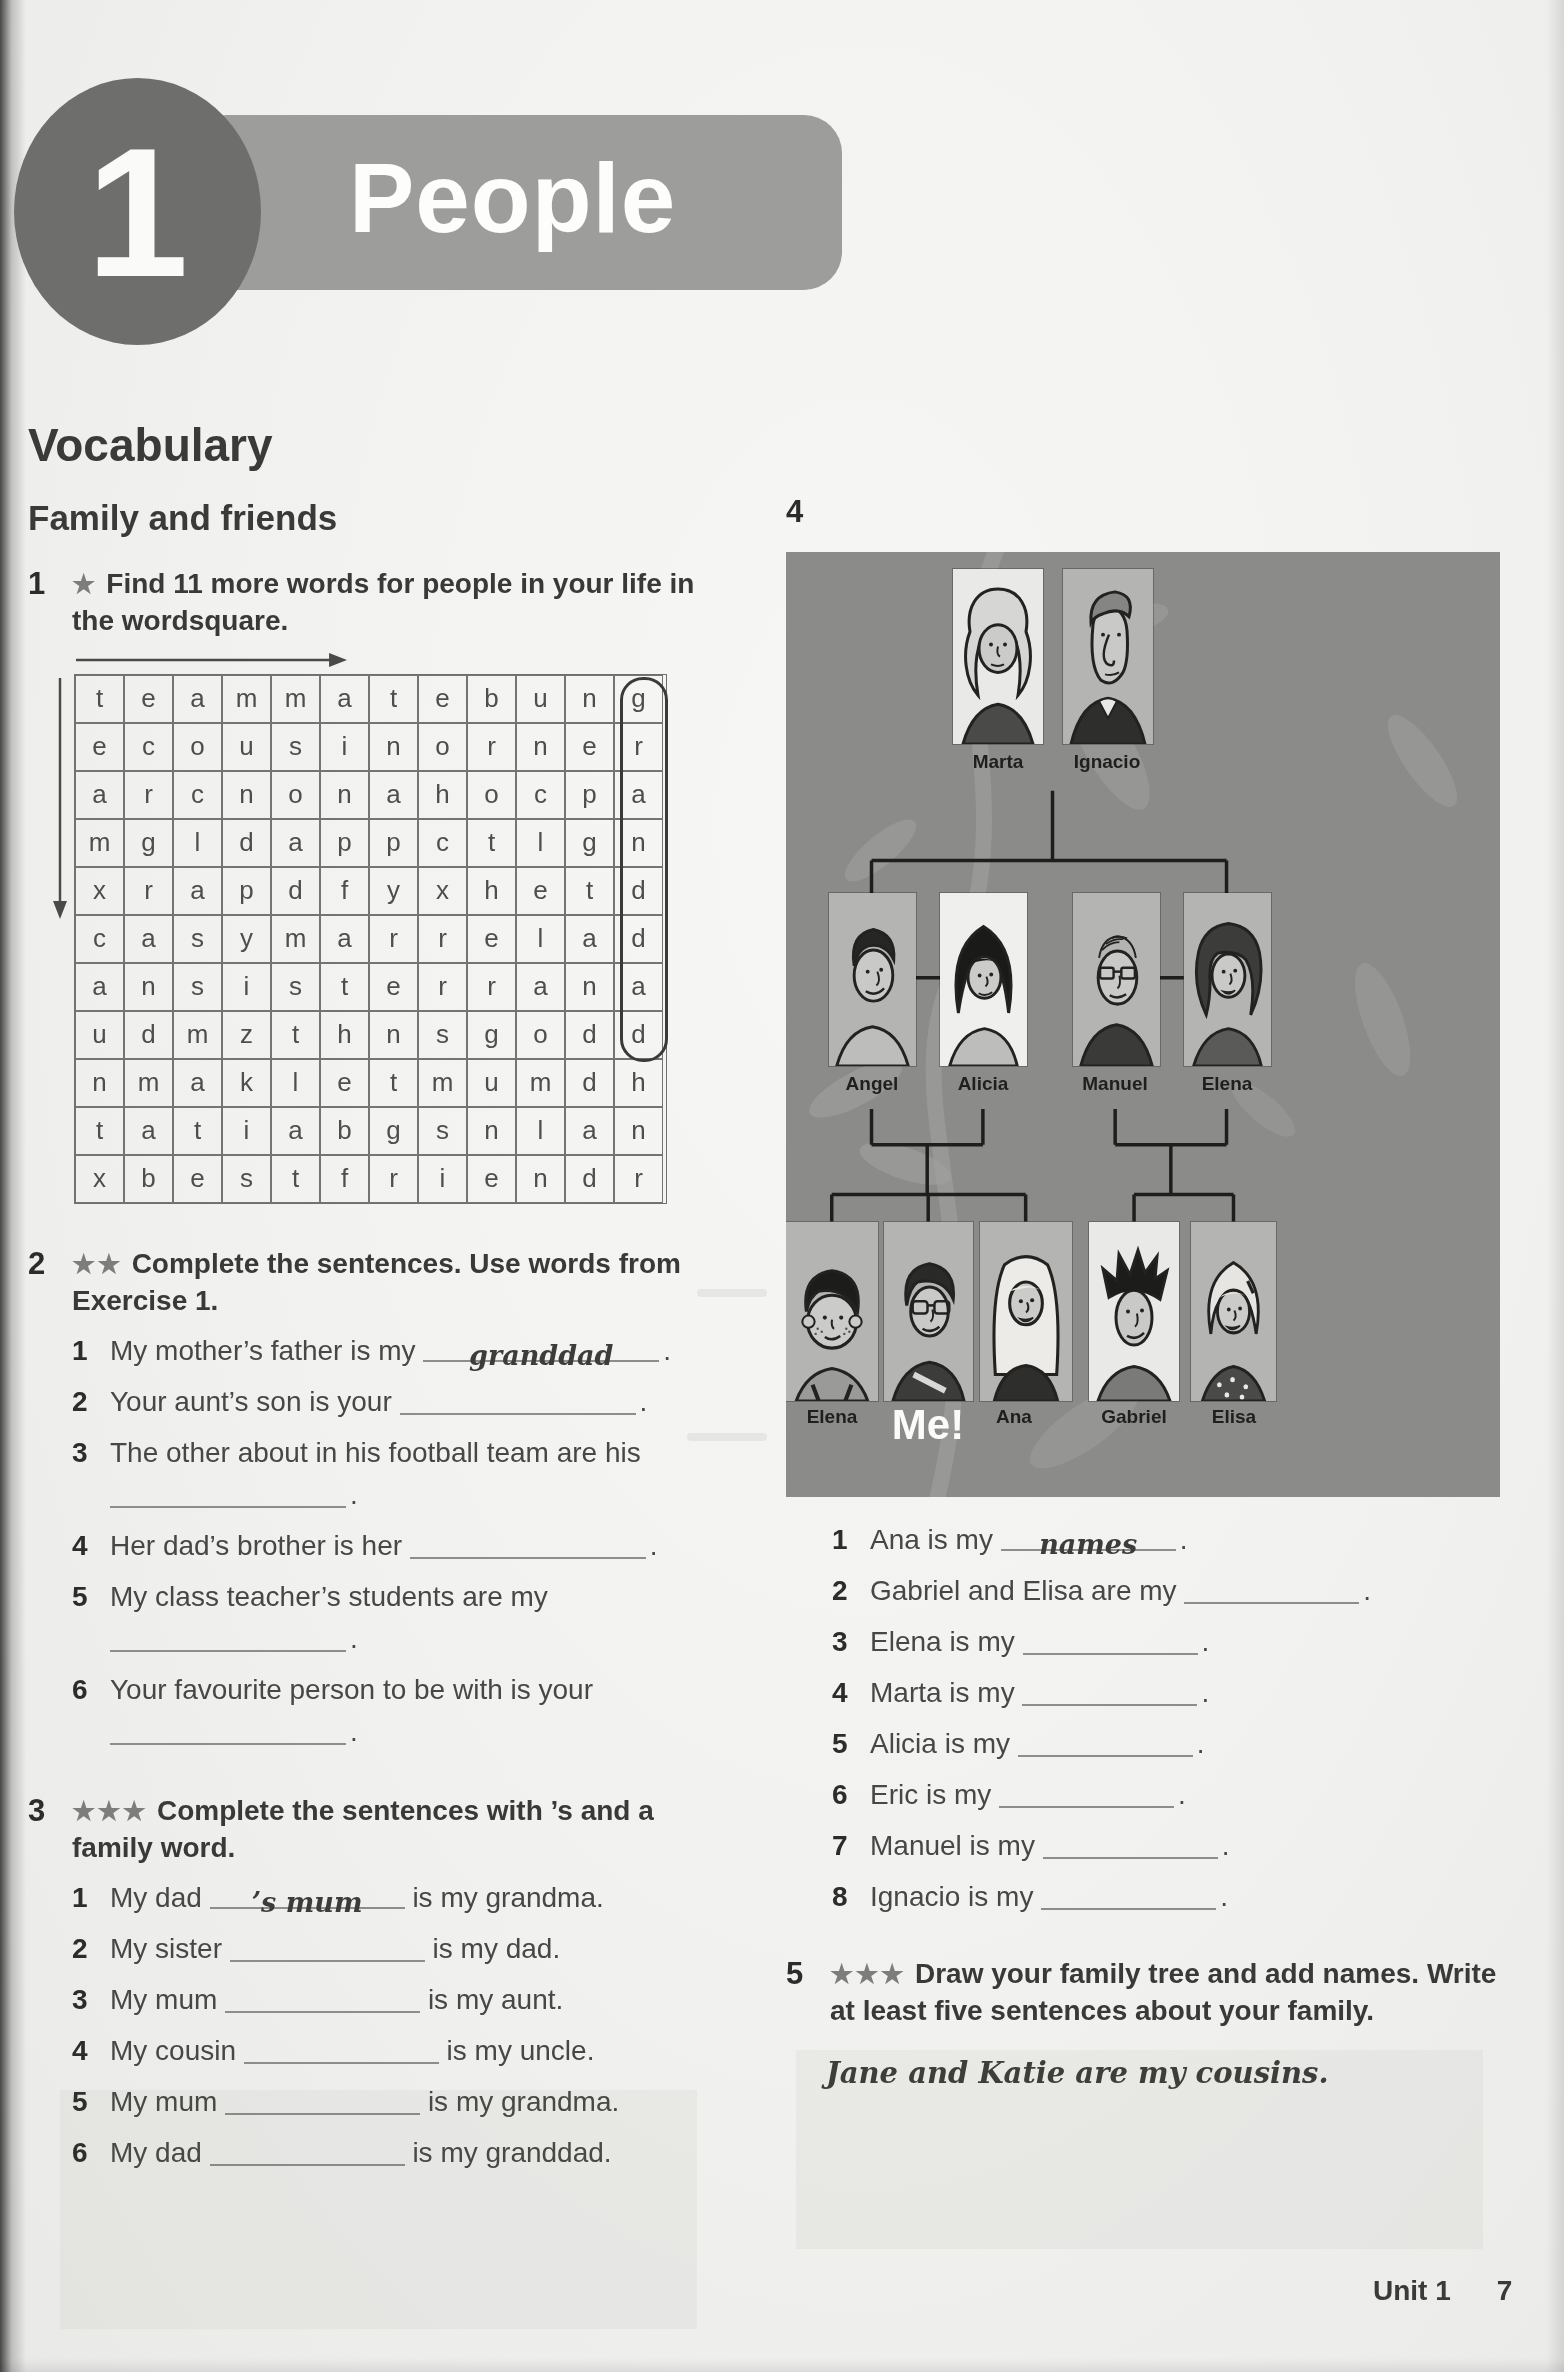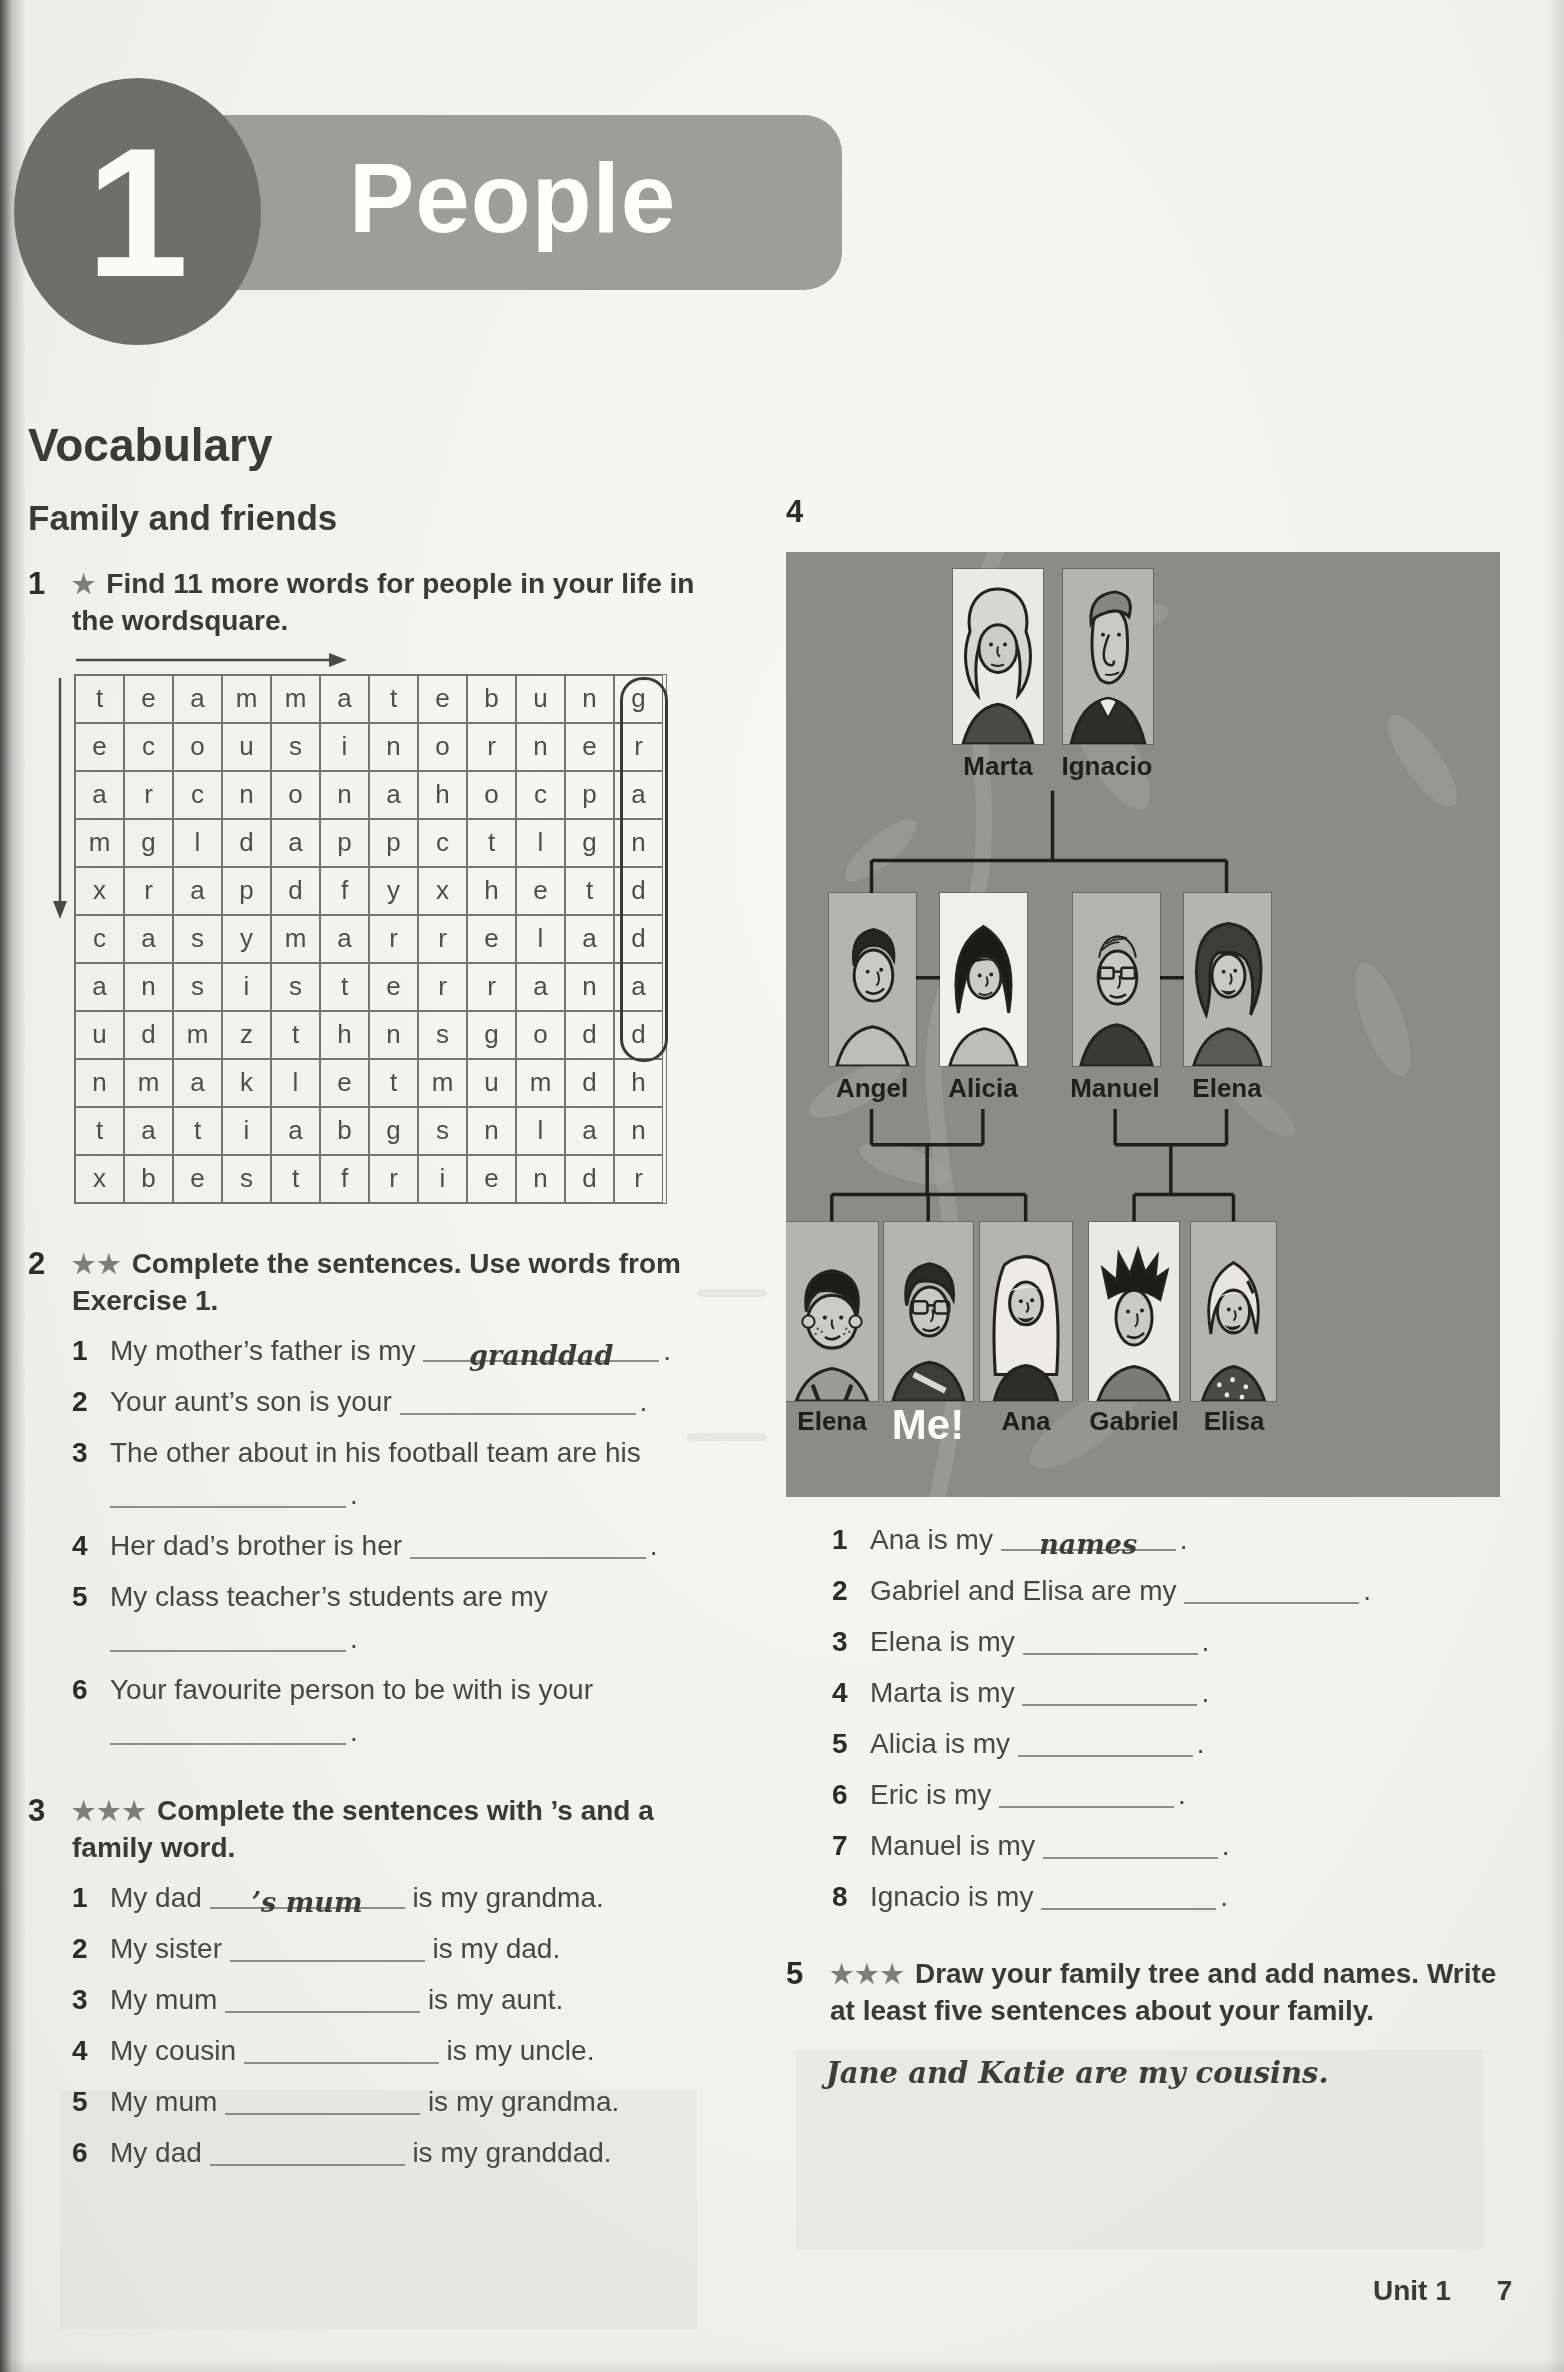--- a/index.html
+++ b/index.html
@@ -60,21 +60,21 @@
     border:3px solid #3a3a38;border-radius:23px;pointer-events:none;}
   .arrow-h{position:absolute;left:0;top:-24px;}
   .arrow-v{position:absolute;left:-24px;top:2px;}
 
   
   .tree-box{position:relative;margin-top:22px;width:714px;height:945px;background:#8b8b89;overflow:hidden;}
   .tree-deco{position:absolute;left:0;top:0;width:714px;height:945px;}
   .tree-lines{position:absolute;left:0;top:0;width:714px;height:945px;}
   .portrait{position:absolute;box-shadow:0 0 0 1px rgba(0,0,0,.25);}
   .portrait svg{display:block;width:100%;height:100%;}
-  .tree-name{position:absolute;transform:translateX(-50%);font-size:26px;font-weight:bold;
+  .tree-name{position:absolute;transform:translateX(-50%);font-size:19px;font-weight:bold;
     color:#1f1f1d;white-space:nowrap;}
   .tree-name.me{color:#fbfbf9;font-size:42px;text-align:center;}
 
   .ex4-items{margin-top:22px;margin-left:46px;}
   .ex5{margin-top:38px;}
   .ex5-example{margin-top:26px;margin-left:40px;}
 
   
   .footer{position:absolute;top:2275px;left:1373px;font-size:28px;font-weight:bold;color:#3a3a38;}
   .footer .pnum{margin-left:46px;}
@@ -514,21 +514,21 @@
     <path d="M24,42 Q10,72 15,150 L75,150 Q80,72 66,42 Q45,26 24,42 Z" fill="#ecebe7" stroke="#222220" stroke-width="3"></path>
     <ellipse cx="45" cy="80" rx="16" ry="21" fill="#cbcbc9" stroke="#222220" stroke-width="3"></ellipse>
     <path d="M29,68 Q45,58 61,68 Q52,62 38,66 Z" fill="#ecebe7"></path>
     <circle cx="40" cy="78" r="2" fill="#222220"></circle>
                 <circle cx="51" cy="77" r="2" fill="#222220"></circle>
     <path d="M46,79 Q49,86 45,89" fill="none" stroke="#222220" stroke-width="2"></path>
     <path d="M39,95 Q45,101 52,94 Q46,97 39,95 Z" fill="#333331" stroke="#222220" stroke-width="1.5"></path>
     <path d="M14,176 Q22,144 45,141 Q68,144 76,176 Z" fill="#2e2e2c" stroke="#222220" stroke-width="3"></path>
               </svg>
             </div>
-            <div class="tree-name" style="left: 240px; top: 854px;">Ana</div>
+            <div class="tree-name" style="left: 228px; top: 854px;">Ana</div>
             <div class="portrait" style="left: 303px; top: 670px; width: 90px; height: 179px;">
               <svg viewBox="0 0 90 176" preserveAspectRatio="none">
                 <rect width="90" height="176" fill="#e9e9e7"></rect>
     <path d="M20,74 L14,46 L28,58 L30,32 L41,52 L49,28 L56,50 L68,34 L66,56 L78,48 L71,76 Q45,58 20,74 Z" fill="#1c1c1a" stroke="#222220" stroke-width="3"></path>
     <ellipse cx="45" cy="94" rx="18" ry="27" fill="#c9c9c7" stroke="#222220" stroke-width="3"></ellipse>
     <path d="M22,72 Q45,56 70,74 Q58,66 34,68 Z" fill="#1c1c1a"></path>
     <circle cx="39" cy="88" r="2" fill="#222220"></circle>
                 <circle cx="53" cy="87" r="2" fill="#222220"></circle>
     <path d="M48,90 Q50,100 46,103" fill="none" stroke="#222220" stroke-width="2"></path>
     <path d="M38,112 Q47,117 55,109" fill="none" stroke="#222220" stroke-width="2.5"></path>

